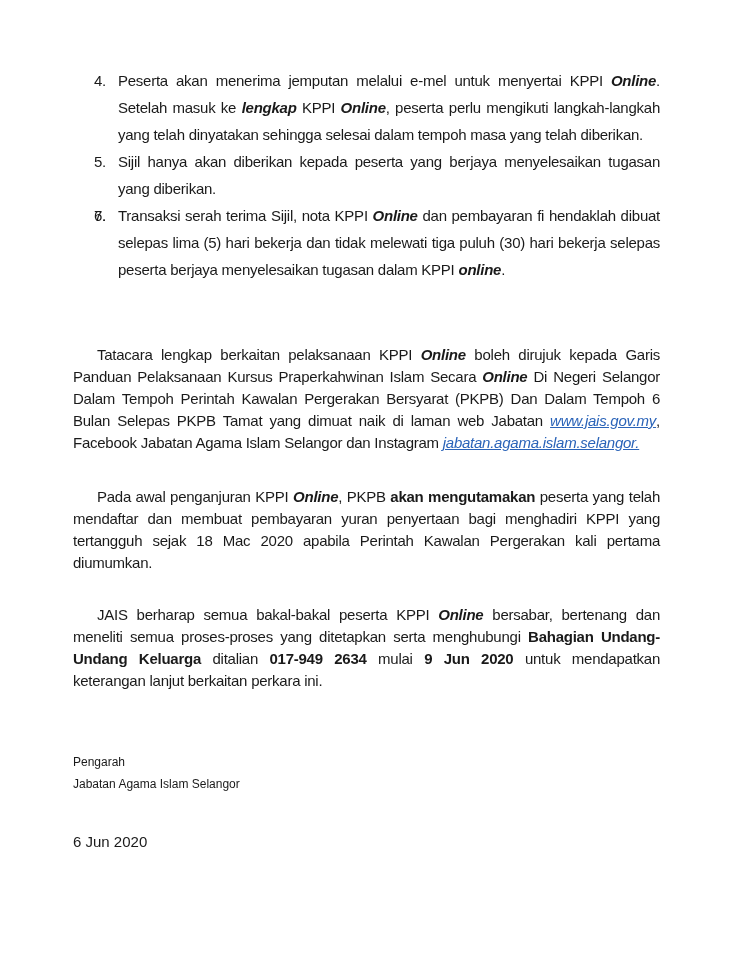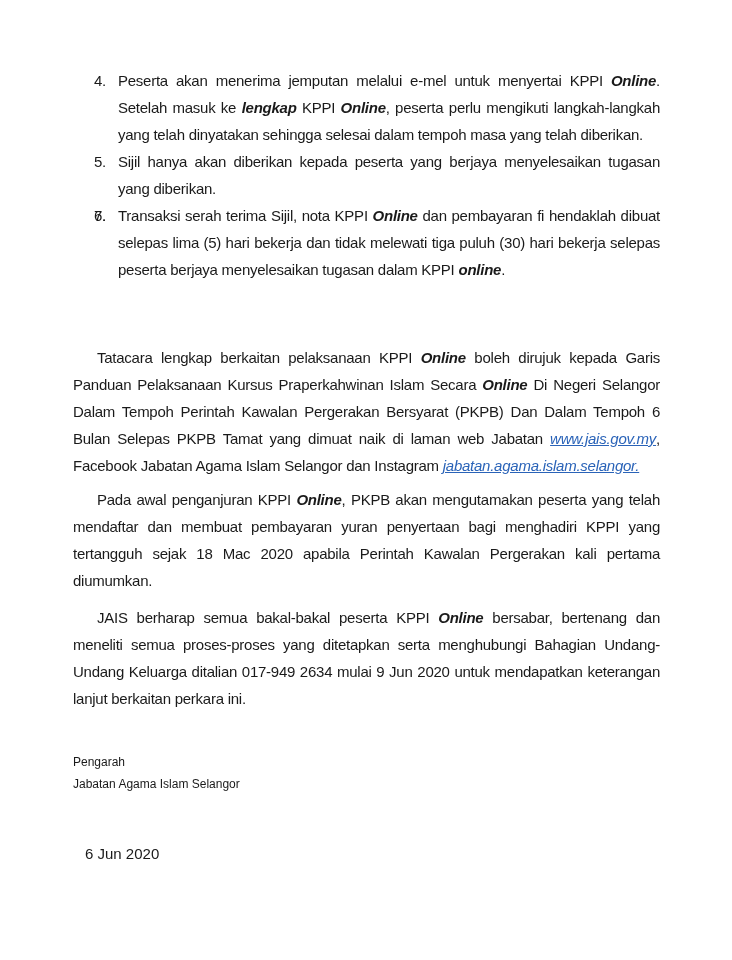--- a/index.html
+++ b/index.html
@@ -4,32 +4,32 @@
 <style>
   html, body { margin: 0; padding: 0; background: #ffffff; }
   body {
     width: 732px; height: 960px; position: relative; overflow: hidden;
     font-family: "Liberation Sans", sans-serif; color: #1a1a1a;
   }
   .page { position: absolute; left: 0; top: 0; width: 732px; height: 960px; background: #fff; }
   .list { position: absolute; left: 94px; top: 67px; width: 566px; margin: 0; padding: 0; list-style: none; }
   .list li { position: relative; padding-left: 24px; font-size: 15px; line-height: 27px; text-align: justify; letter-spacing: -0.25px; }
   .list li .num { position: absolute; left: 0; top: 0; }
-  .para { position: absolute; left: 73px; width: 587px; font-size: 15px; line-height: 27px; text-align: justify; letter-spacing: -0.25px; margin: 0; }
+  .para { position: absolute; left: 73px; width: 587px; font-size: 15px; line-height: 22px; text-align: justify; letter-spacing: -0.25px; margin: 0; }
   .para .indent { display: inline-block; width: 24px; }
   .p1 { top: 344px; }
   .p2 { top: 486px; }
   .p3 { top: 604px; }
   em { font-style: italic; font-weight: bold; }
-  b { font-weight: normal; }
+  b { font-weight: bold; }
   a.link { color: #2a63b8; text-decoration: underline; font-style: italic; }
   .sig { position: absolute; left: 73px; font-size: 12px; line-height: 22px; margin: 0; }
   .sig1 { top: 751px; }
   .sig2 { top: 773px; }
-  .date { position: absolute; left: 73px; top: 831px; font-size: 15px; line-height: 22px; margin: 12px; }
+  .date { position: absolute; left: 73px; top: 831px; font-size: 15px; line-height: 22px; margin: 0; }
 </style>
 </head>
 <body>
 
 <div class="page">
   <ol class="list">
     <li>
       <span class="num">4.</span>
       <span class="content"><span>Peserta akan menerima jemputan melalui e-mel untuk menyertai KPPI </span><em>Online</em><span>. Setelah masuk ke </span><em>lengkap</em><span> KPPI </span><em>Online</em><span>, peserta perlu mengikuti langkah-langkah yang telah dinyatakan sehingga selesai dalam tempoh masa yang telah diberikan.</span></span>
     </li>

